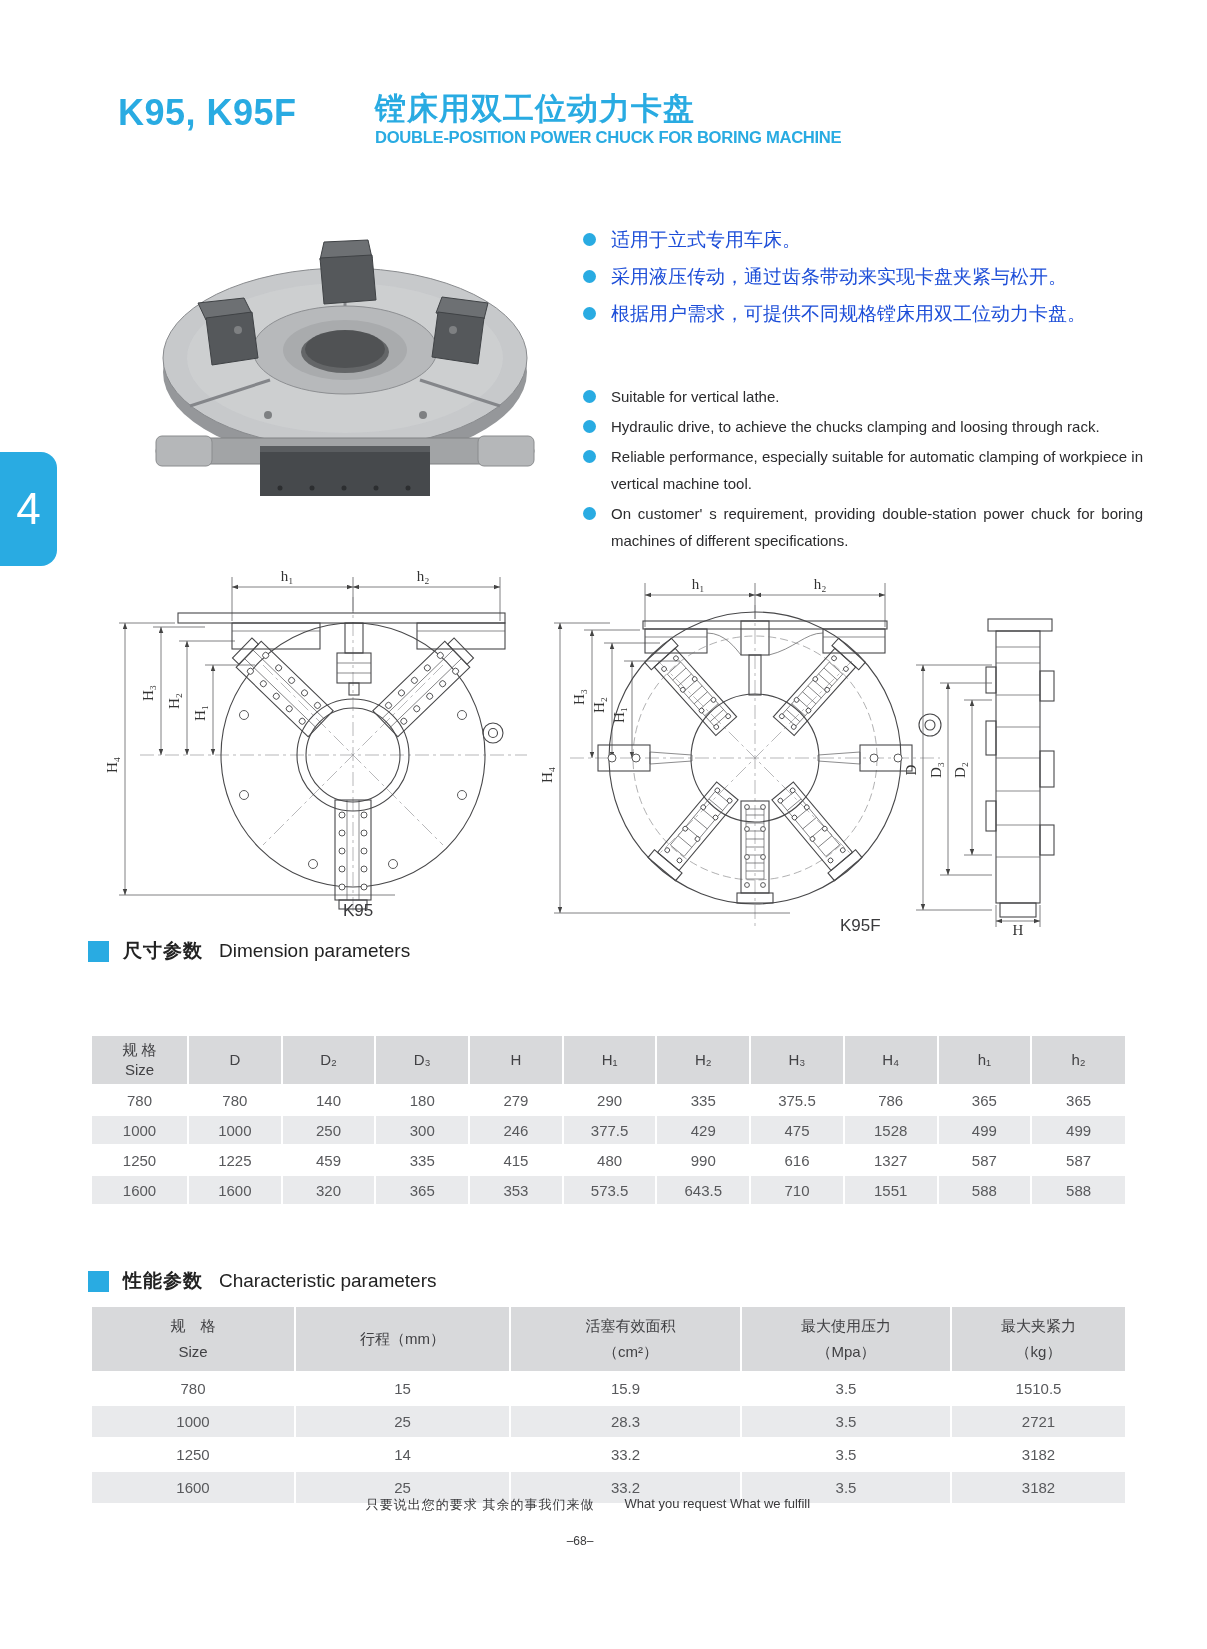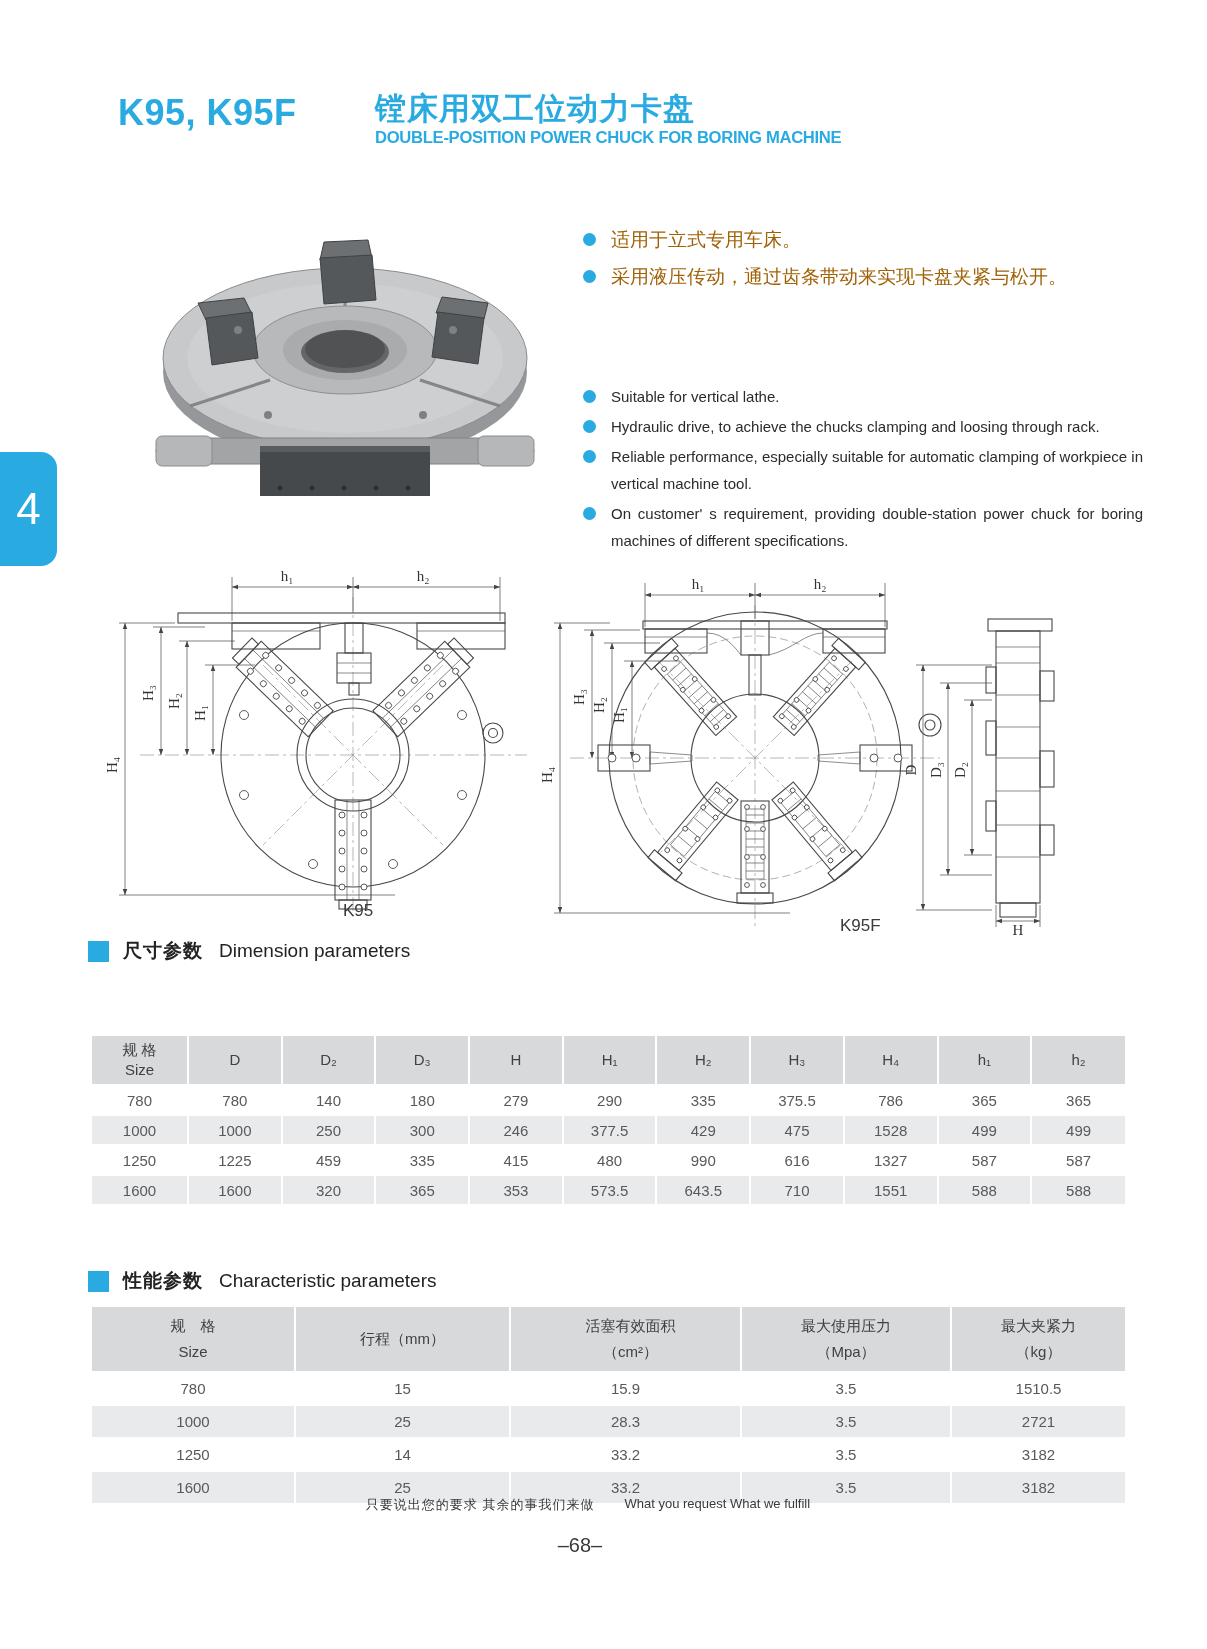--- a/index.html
+++ b/index.html
@@ -14,21 +14,21 @@
 
   
   .side-tab{left:0;top:452px;width:57px;height:114px;background:#29abe2;border-radius:0 16px 16px 0;
             display:flex;align-items:center;justify-content:center;color:#fff;font-size:44px;}
 
   
   .features{list-style:none;margin:0;padding:0;position:absolute;}
   .features li{display:flex;align-items:flex-start;}
   .features .dot{width:13px;height:13px;border-radius:50%;background:#29abe2;flex:0 0 13px;margin-right:15px;}
   .features-zh{left:583px;top:221px;width:548px;}
-  .features-zh li{font-size:19px;line-height:37px;color:#a16207;}
+  .features-zh li{font-size:19px;line-height:37px;color:#1d4ed8;}
   .features-zh .dot{margin-top:12px;}
   .features-en{left:583px;top:383px;width:560px;}
   .features-en li{font-size:15px;line-height:27px;margin-bottom:3px;color:#2b2b2d;}
   .features-en .dot{margin-top:7px;}
   .features-en .ftext{text-align:justify;flex:1;}
 
   
   .drawing{position:absolute;}
   .drawing svg{display:block;}
   .draw-label{position:absolute;font-size:17px;color:#3a3a3c;}
@@ -60,21 +60,21 @@
   .char-table td{height:29px;}
   .char-table th:nth-child(1){width:202px;}
   .char-table th:nth-child(2){width:213px;}
   .char-table th:nth-child(3){width:219px;padding-left:10px;}
   .char-table th:nth-child(4){width:208px;}
 
   
   .footer-slogan{left:8px;top:1496px;width:1160px;display:flex;justify-content:center;gap:30px;
                  font-size:13px;color:#3a3a3c;}
   .footer-slogan .zh{letter-spacing:1px;}
-  .page-number{left:0;top:1534px;width:1160px;text-align:center;font-size:20px;color:#3a3a3c;}
+  .page-number{left:0;top:1534px;width:1160px;text-align:center;font-size:12px;color:#3a3a3c;}
 </style>
 </head>
 <body>
 
 <div class="abs model">K95, K95F</div>
 <div class="abs title-zh">镗床用双工位动力卡盘</div>
 <div class="abs title-en">DOUBLE-POSITION POWER CHUCK FOR BORING MACHINE</div>
 
 <div class="abs side-tab">
   <span>4</span>
@@ -117,20 +117,24 @@
 
 <ul class="features features-zh">
     <li>
       <span class="dot"></span>
       <span class="ftext">适用于立式专用车床。</span>
     </li>
     <li>
       <span class="dot"></span>
       <span class="ftext">采用液压传动，通过齿条带动来实现卡盘夹紧与松开。</span>
     </li>
+    <li>
+      <span class="dot"></span>
+      <span class="ftext">根据用户需求，可提供不同规格镗床用双工位动力卡盘。</span>
+    </li>
   </ul>
 
 <ul class="features features-en">
     <li>
       <span class="dot"></span>
       <span class="ftext">Suitable for vertical lathe.</span>
     </li>
     <li>
       <span class="dot"></span>
       <span class="ftext">Hydraulic drive, to achieve the chucks clamping and loosing through rack.</span>

